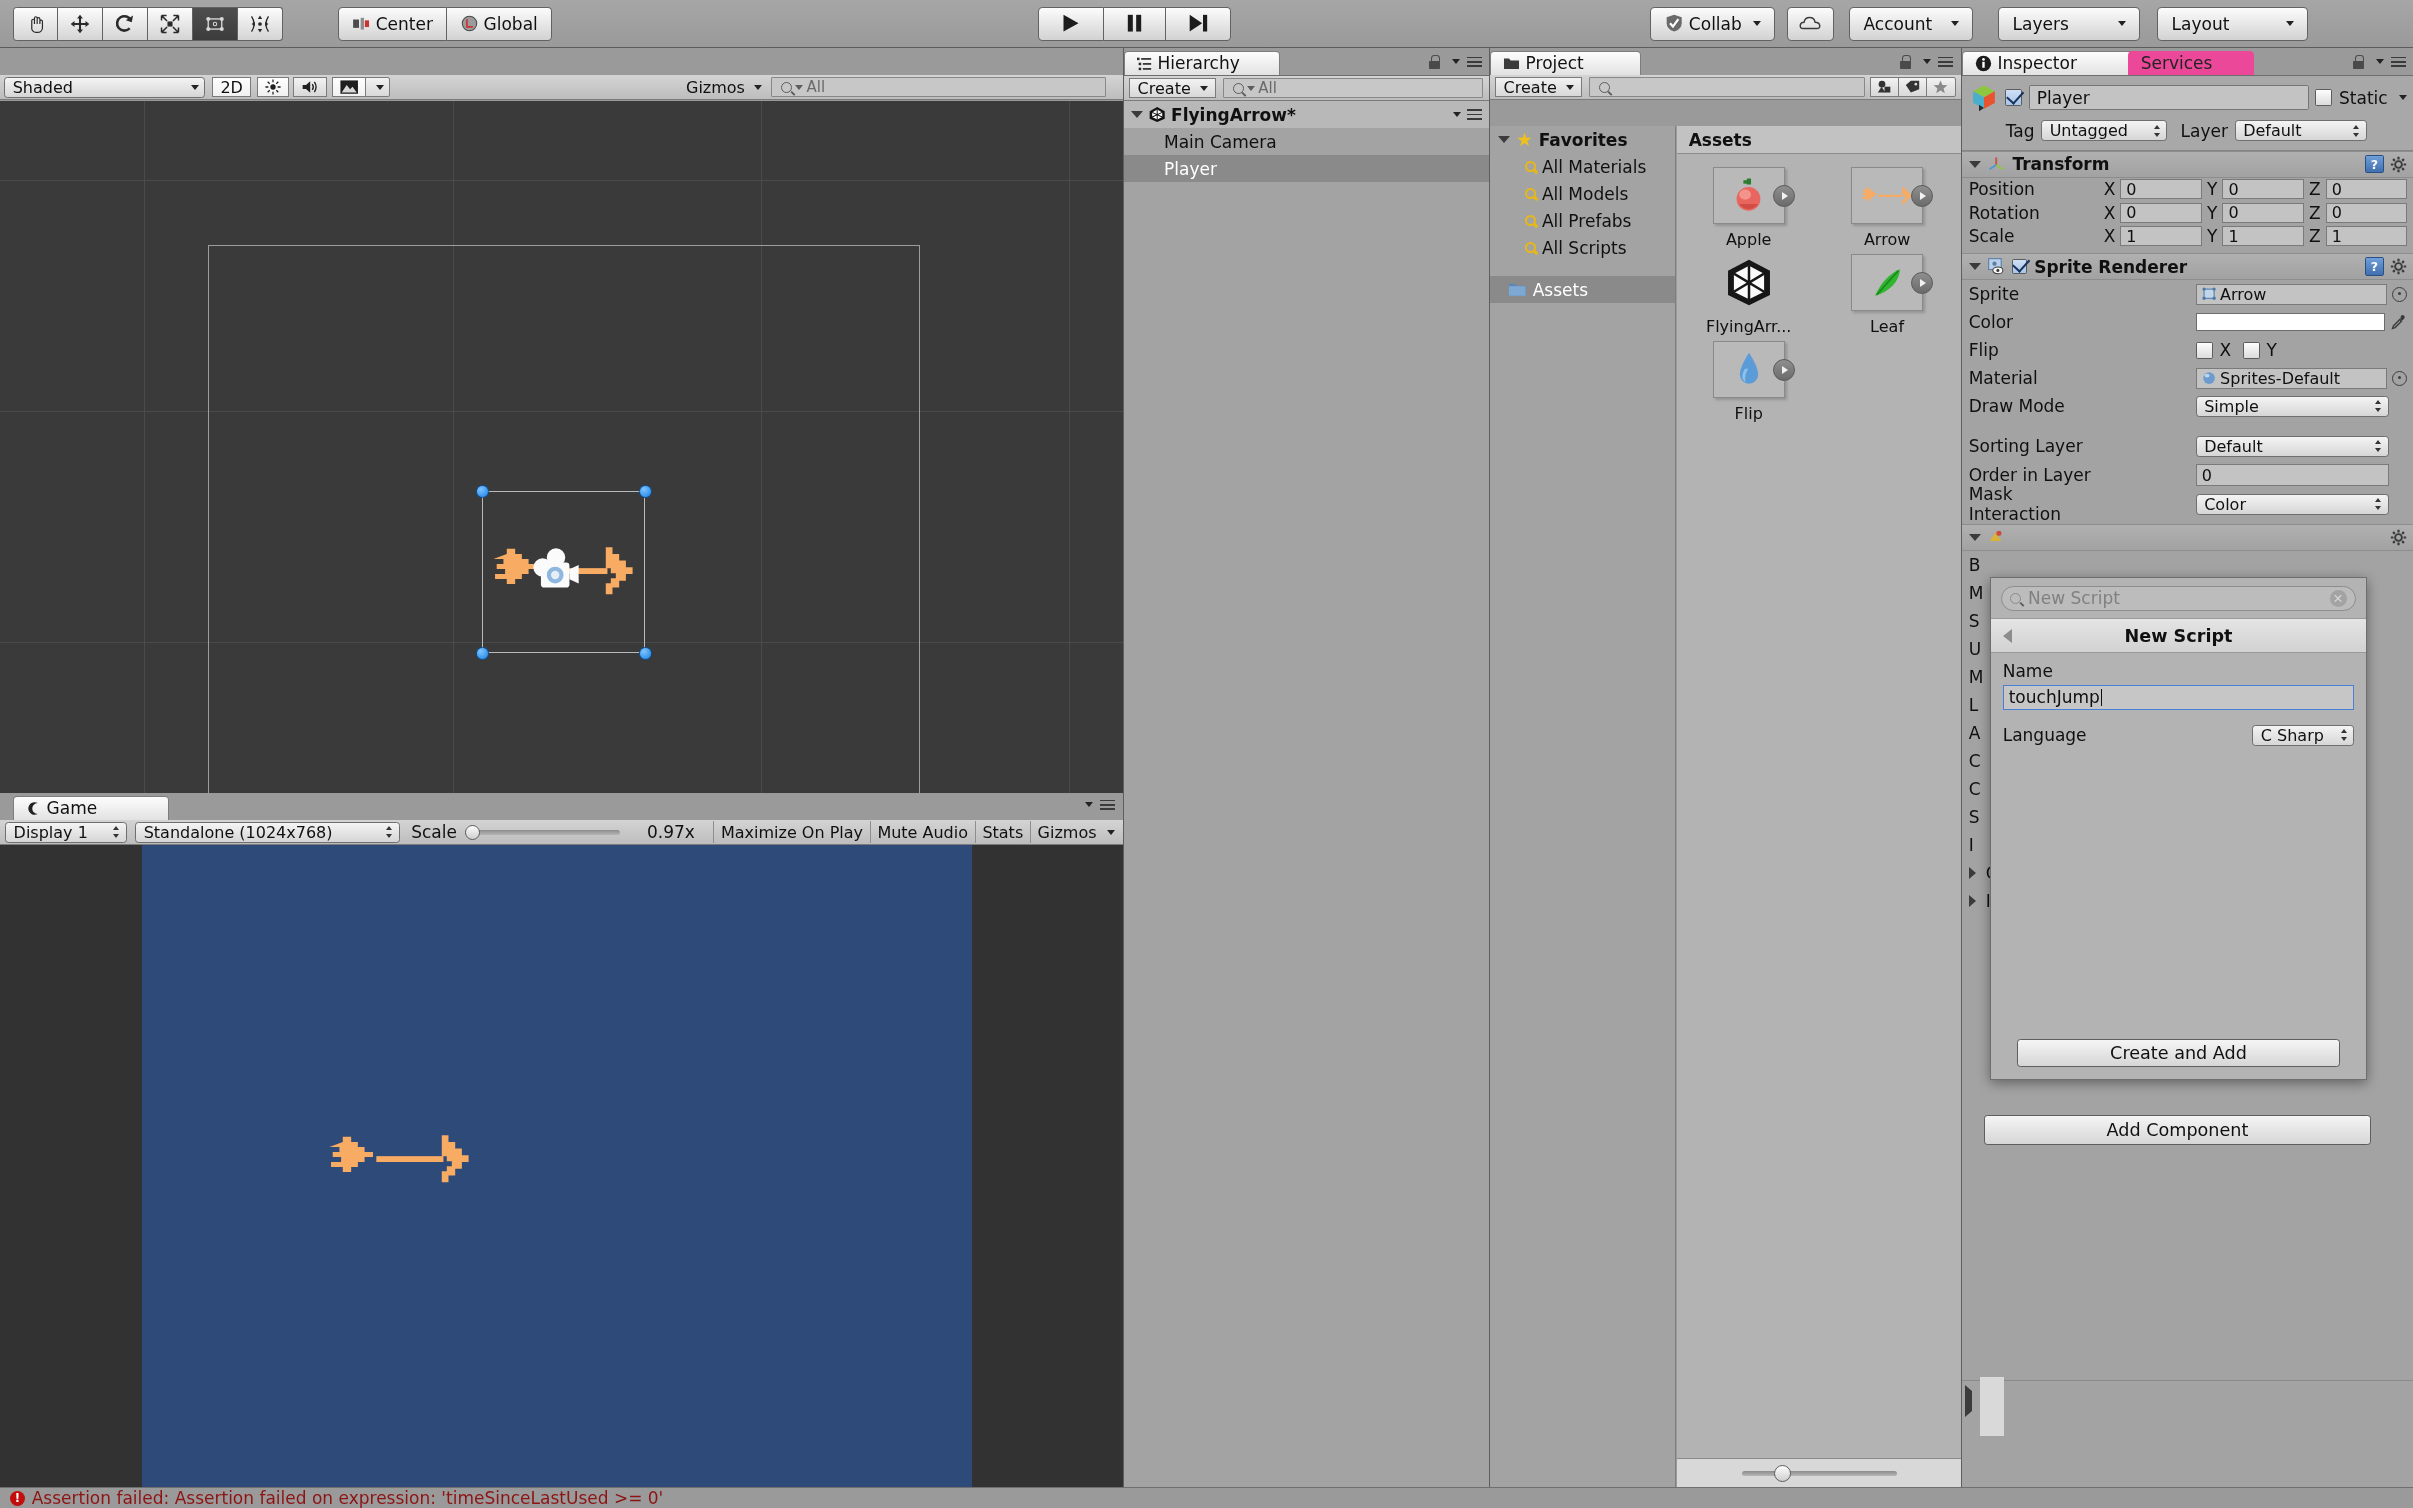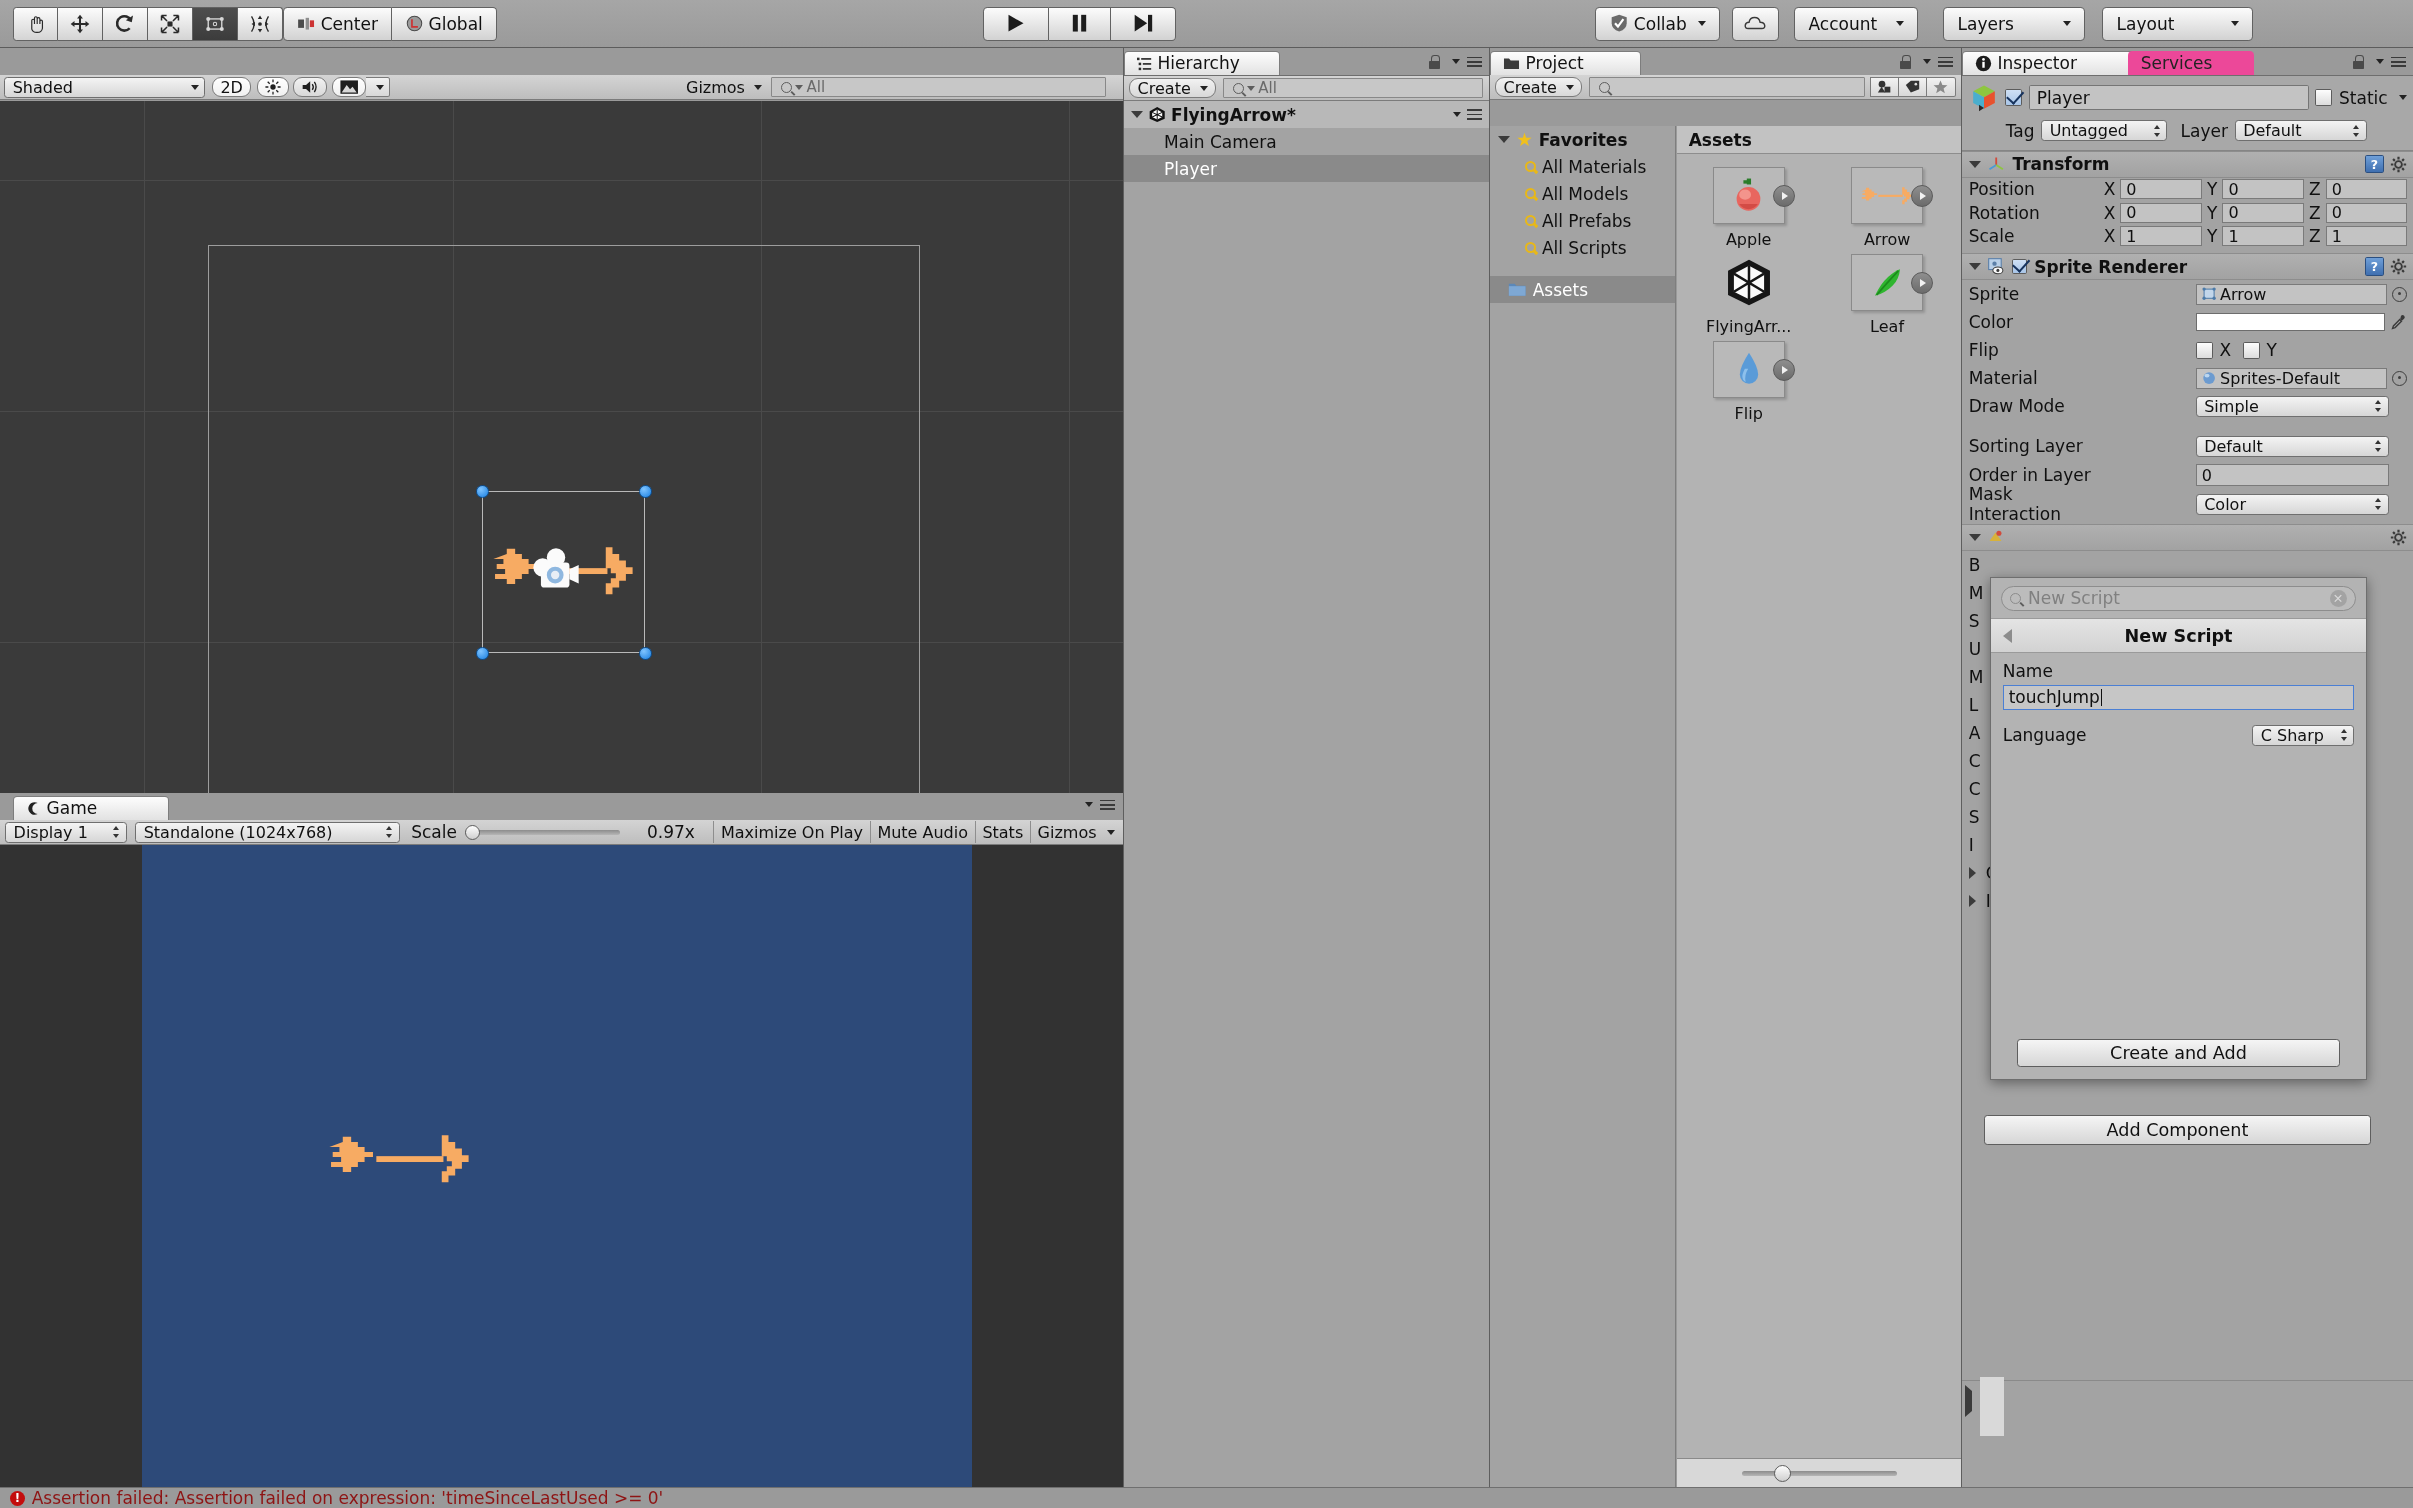--- a/index.html
+++ b/index.html
@@ -63,21 +63,21 @@
 
   .subbar {
     height:25px; background:linear-gradient(#d4d4d4,#bdbdbd);
     border-bottom:0.8px solid #7b7b7b;
     display:flex; align-items:center; gap:0px; padding:0 1.7px;
     font-size:16px;
   }
   .sbbtn {
     height:20px; padding:0 7.5px; display:flex; align-items:center; gap:4.2px;
     background:linear-gradient(#f2f2f2,#d8d8d8); border:0.8px solid #7b7b7b;
-    border-radius:9px; cursor:default; font-size:16px; white-space:nowrap;
+    border-radius:0; cursor:default; font-size:16px; white-space:nowrap;
   }
   .sbflat { height:22px; padding:0 6.7px; display:flex; align-items:center;
     font-size:16px; cursor:default; white-space:nowrap; border-right:0.8px solid #8e8e8e;}
   .searchbox {
     height:20px; border-radius:1px; background:#c7c7c7;
     border:0.8px solid #888; display:flex; align-items:center; gap:3.4px;
     padding:0 8.4px; font-size:15px; color:#6a6a6a; flex:1; min-width:0;
   }
   .magn { width:11px;height:11px;border:1.7px solid #5d5d5d;border-radius:50%;position:relative;flex:none;}
   .magn:after{content:"";position:absolute;width:1.7px;height:5px;background:#5d5d5d;right:-2.5px;bottom:-4.2px;transform:rotate(-45deg);}
@@ -255,21 +255,21 @@
       </div>
       <div class="tbtn">
         <svg width="22" height="22" viewBox="0 0 26 26">
             <path d="M13 3 L15.6 7 L10.4 7 Z M13 23 L15.6 19 L10.4 19 Z M3 13 L7 10.4 L7 15.6 Z M23 13 L19 10.4 L19 15.6 Z" fill="#2a2a2a"></path>
             <path d="M3 4 Q9 13 3 22 M23 4 Q17 13 23 22" stroke="#2a2a2a" stroke-width="1.6" fill="none"></path>
             <circle cx="13" cy="13" r="2.2" fill="#2a2a2a"></circle>
           </svg>
       </div>
     </div>
 
-    <div class="pillgrp" style="text-align:center;">
+    <div class="pillgrp" style="margin-left:55px;text-align:center;">
       <div class="pill">
         <svg width="17" height="13.4" viewBox="0 0 20 16">
             <rect x="0" y="3" width="7" height="10" fill="#4b4b4b"></rect>
             <rect x="9" y="1" width="4" height="14" fill="#8e8e8e"></rect>
             <rect x="14" y="4" width="5" height="8" fill="#c33"></rect>
           </svg>
         <span>Center</span>
       </div>
       <div class="pill">
         <svg width="17" height="17" viewBox="0 0 20 20">

